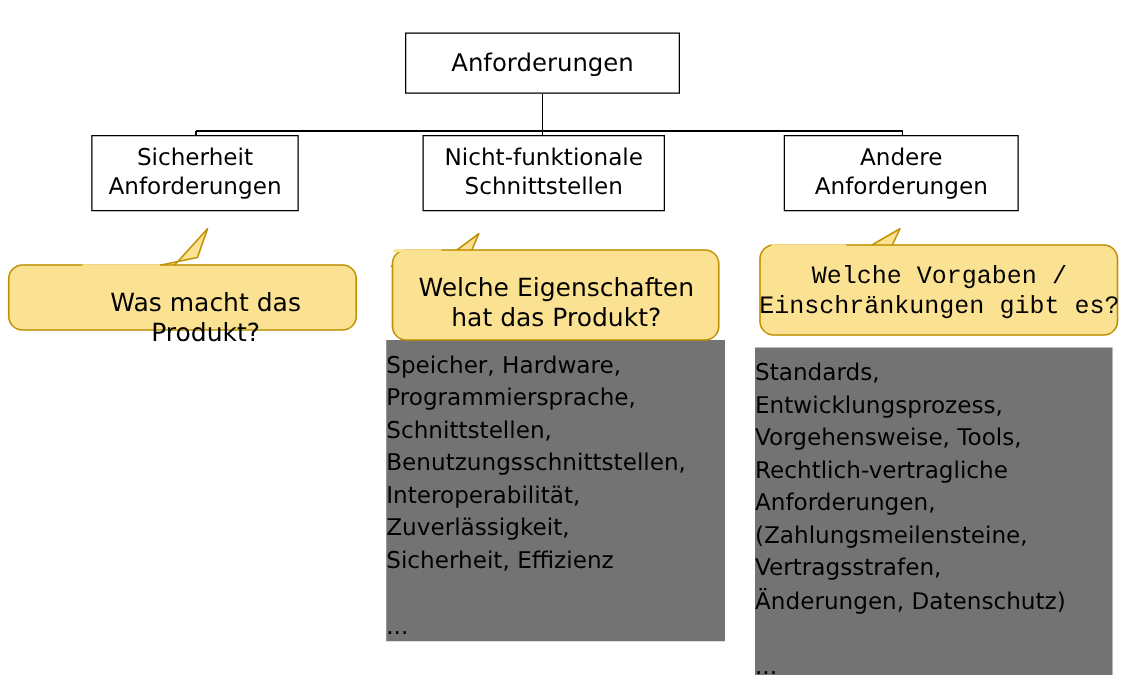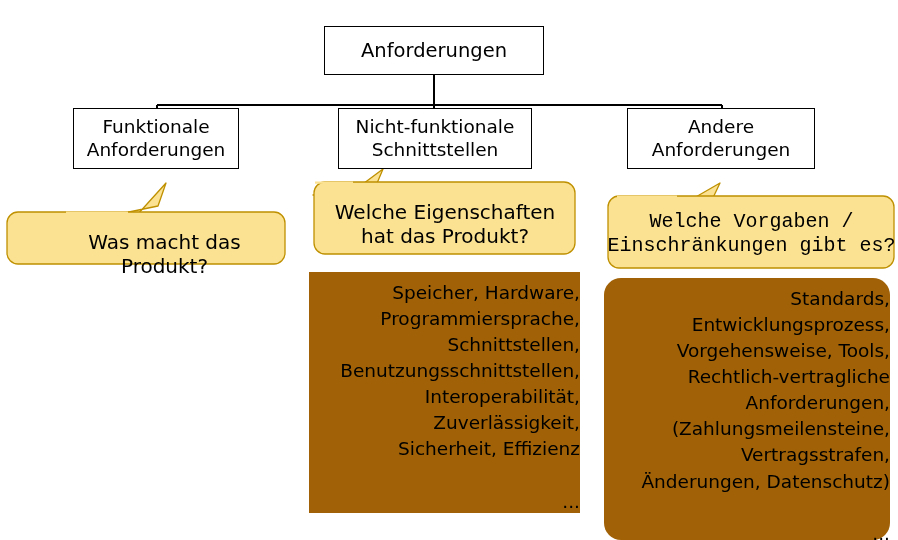--- a/index.html
+++ b/index.html
@@ -71,41 +71,41 @@
     position: absolute;
     left: 0;
     right: 0;
     text-align: center;
     font-size: 20px;
     line-height: 1.2;
     white-space: pre-line;
     color: #000000;
   }
   .callout-1 { left: 6px;   top: 182px; width: 281px; height: 84px; }
-  .callout-2 { left: 313px; top: 168px; width: 264px; height: 88px; }
+  .callout-2 { left: 313px; top: 186px; width: 264px; height: 88px; }
   .callout-3 { left: 607px; top: 182px; width: 289px; height: 88px; }
 
   .callout-1 .callout-text { top: 48px; padding-left: 36px; }
   .callout-2 .callout-text { top: 32px; }
   .callout-3 .callout-text { top: 28px; font-family: Liberation Mono, monospace; }
 
   
   .panel {
     position: absolute;
     box-sizing: border-box;
-    background: #a16207;
-    text-align: right;
+    background: #737373;
+    text-align: left;
     font-size: 18.5px;
     line-height: 1.41;
     white-space: pre-line;
     padding-top: 8px;
     z-index: 1;
   }
   .panel-nfn { left: 309px; top: 272px; width: 271px; height: 241px; }
-  .panel-oth { left: 604px; top: 278px; width: 286px; height: 262px; border-radius: 17px; }
+  .panel-oth { left: 604px; top: 278px; width: 286px; height: 262px; }
 </style>
 </head>
 <body>
 
 <div id="canvas">
 
   <svg id="edges" viewBox="0 0 898 540" width="898" height="540">
     <g stroke="#000000" stroke-width="1.4" fill="none" shape-rendering="crispEdges">
 
       <line x1="434" y1="75" x2="434" y2="105"></line>
@@ -113,21 +113,21 @@
       <line x1="157" y1="105" x2="722" y2="105"></line>
 
       <line x1="157" y1="105" x2="157" y2="108"></line>
       <line x1="434" y1="105" x2="434" y2="108"></line>
       <line x1="722" y1="105" x2="722" y2="108"></line>
     </g>
   </svg>
 
   <div class="node node-root">Anforderungen</div>
 
-  <div class="node node-child node-fn">Funktionale
+  <div class="node node-child node-fn">Sicherheit
 Anforderungen</div>
 
   <div class="node node-child node-nfn">Nicht-funktionale
 Schnittstellen</div>
 
   <div class="node node-child node-oth">Andere
 Anforderungen</div>
 
   <div class="callout callout-1">
     <svg width="281" height="84" viewBox="0 0 281 84">

